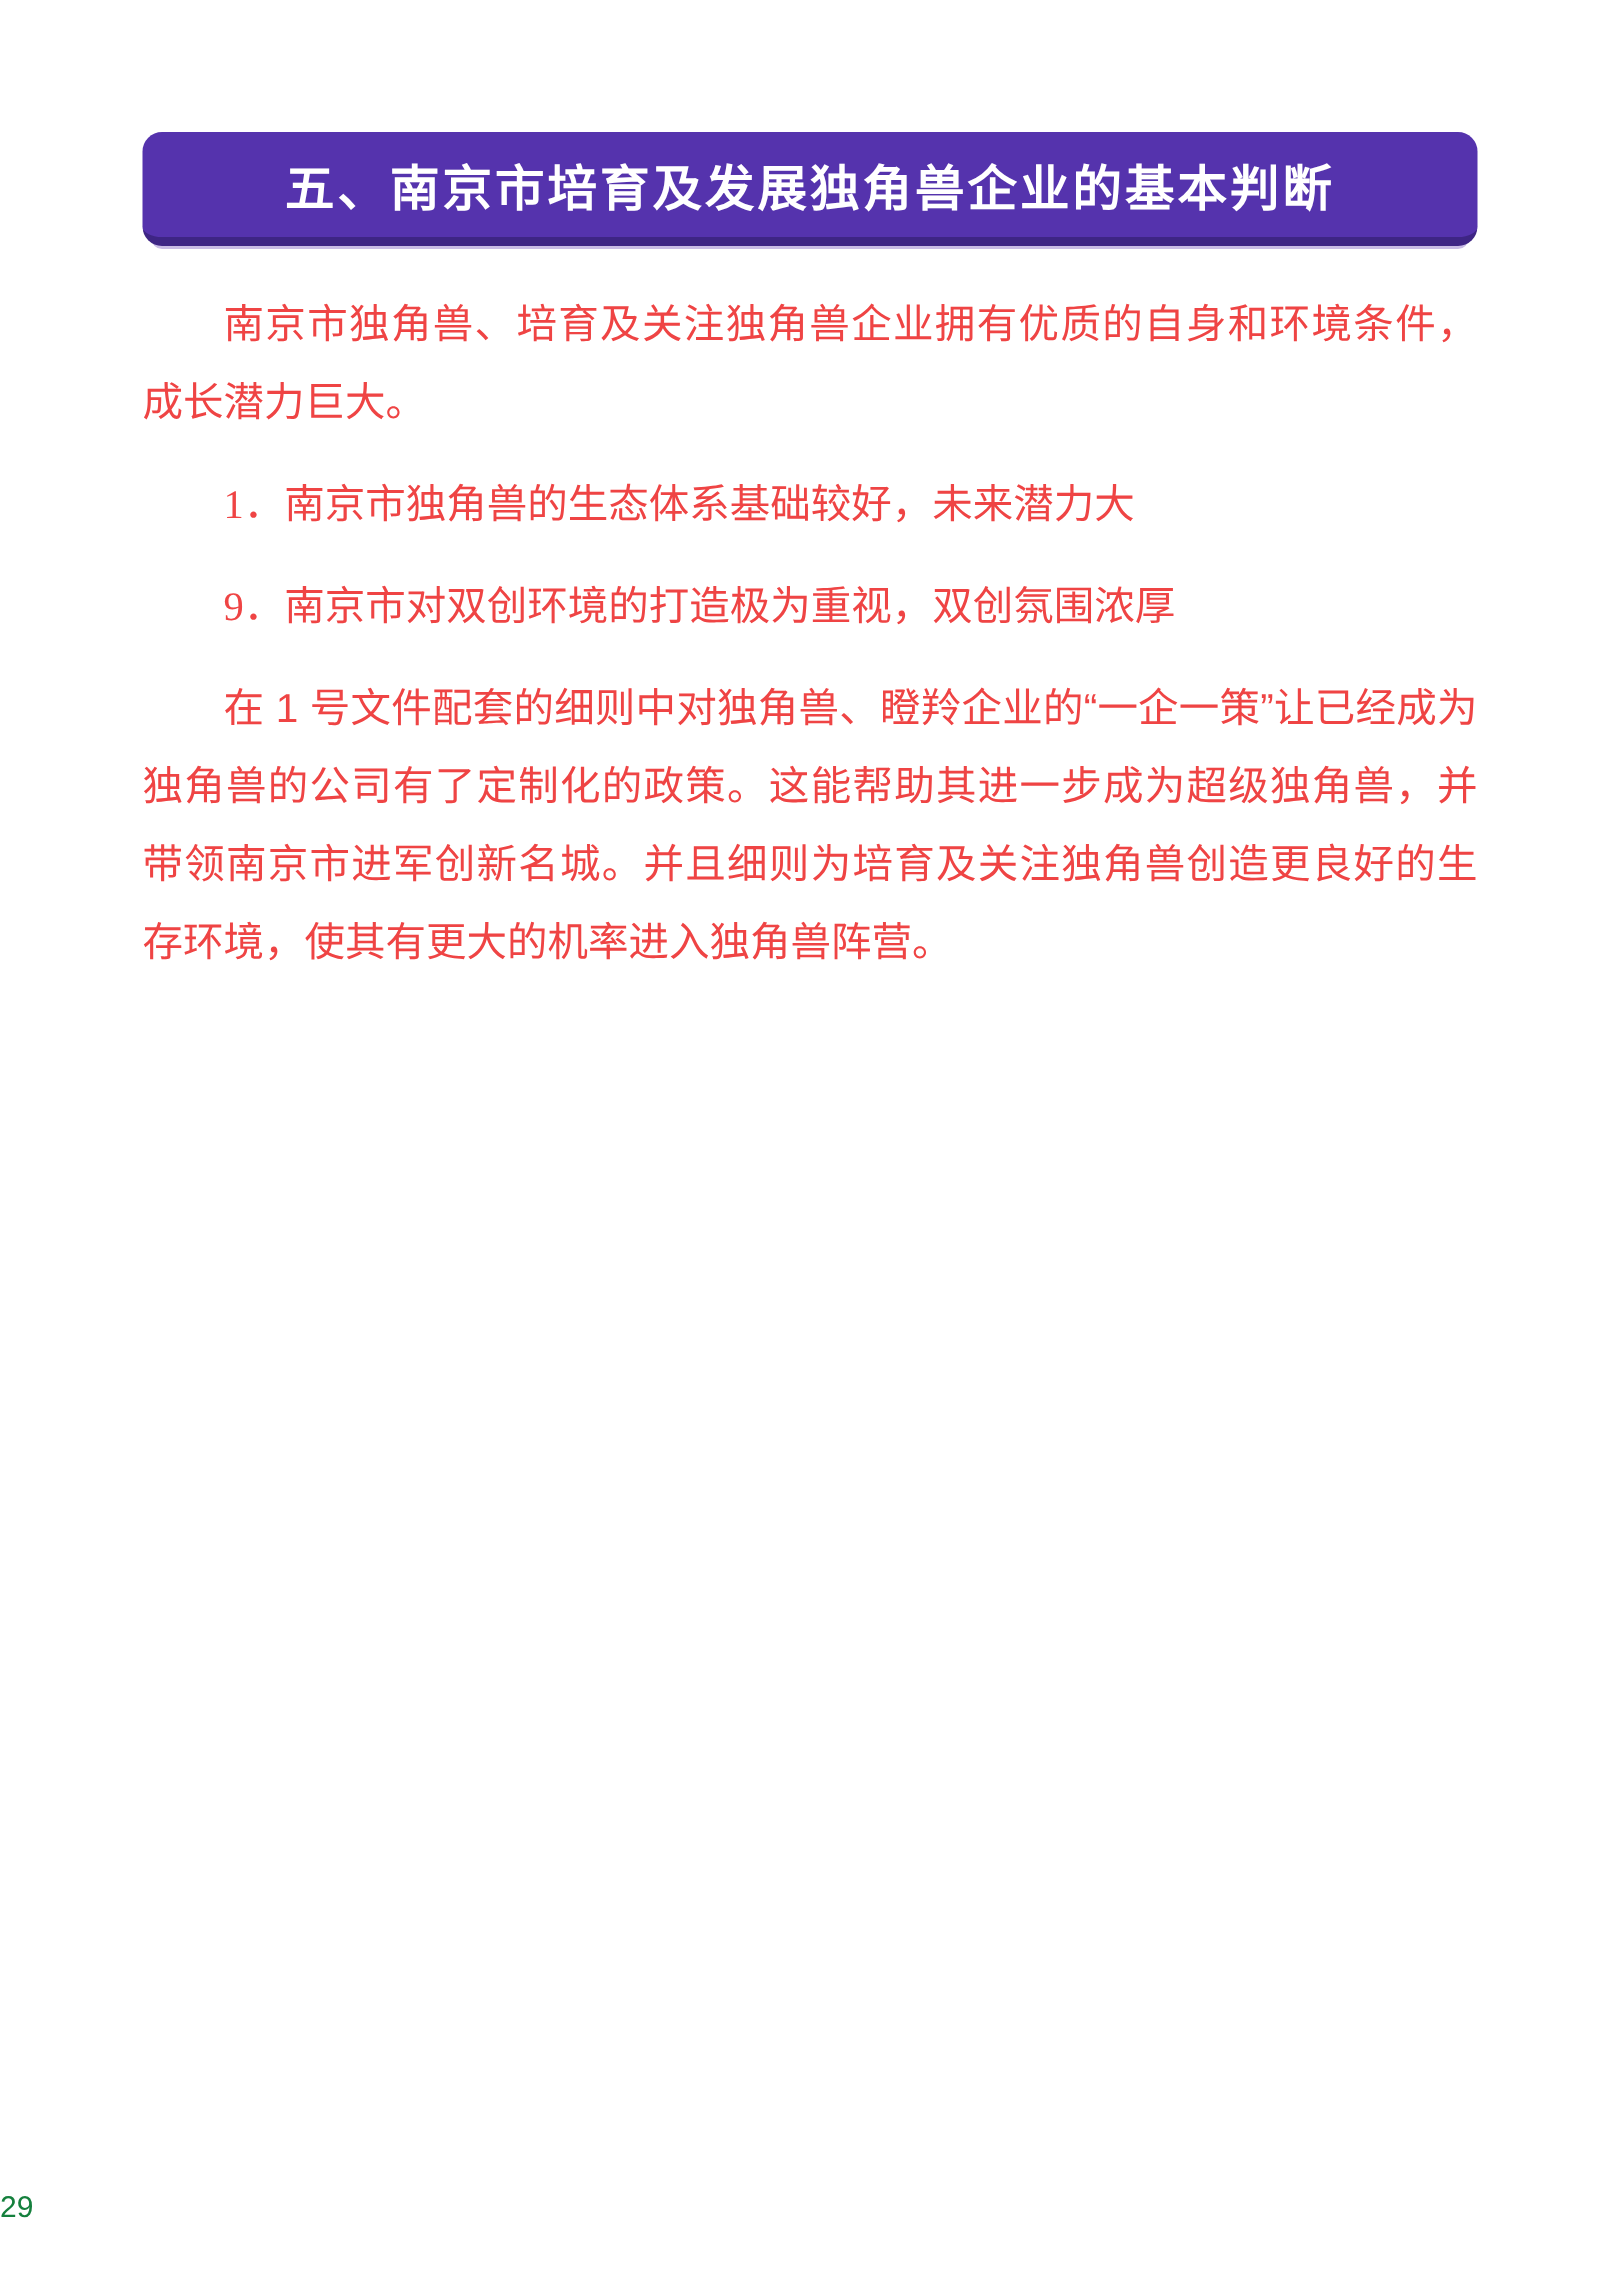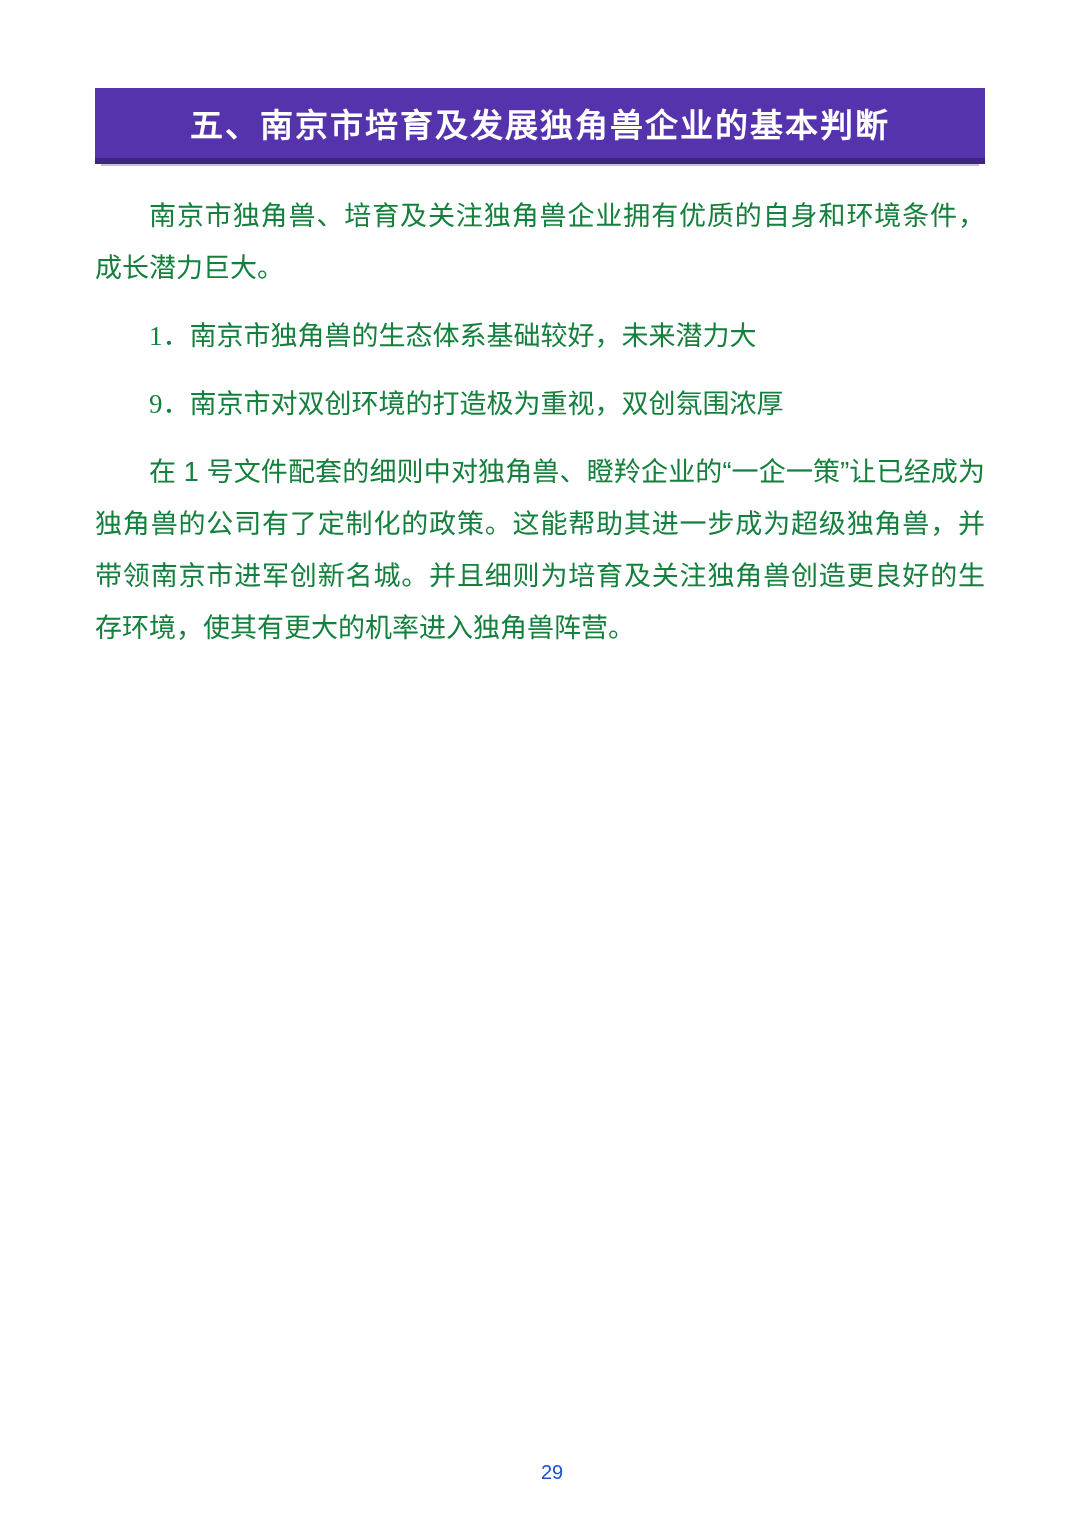--- a/index.html
+++ b/index.html
@@ -20,35 +20,36 @@
     left: 95px;
     top: 88px;
     width: 890px;
     height: 70px;
     background: #5533AD;
     border-bottom: 6px solid #3E2584;
     box-shadow: 0 8px 0 -6px #C9BCE5;
     display: flex;
     align-items: center;
     justify-content: center;
+    border-radius: 13px;
   }
   .banner-title {
     color: #ffffff;
     font-size: 33px;
     font-weight: bold;
     letter-spacing: 2px;
     white-space: nowrap;
   }
   .content {
     position: absolute;
     left: 95px;
     top: 168px;
     width: 890px;
     padding-top: 8px;
-    color: #15803d;
+    color: #ef4444;
     font-size: 27px;
     line-height: 52px;
     text-align: justify;
     text-justify: inter-ideograph;
   }
   .block {
     margin: 14px 0;
     text-indent: 2em;
   }
   .subheading {
@@ -56,24 +57,23 @@
     text-indent: 2em;
     font-weight: 400;
     text-align: left;
     font-family: Liberation Serif, serif;
   }
   .page-number {
     position: absolute;
     left: 0;
     right: 0;
     bottom: 44px;
-    text-align: center;
-    color: #1d4ed8;
+    text-align: left;
+    color: #15803d;
     font-size: 20px;
-    margin-left: 24px;
   }
 </style>
 </head>
 <body>
 
 <div class="page">
 
   <div class="banner">
     <div class="banner-title">五、南京市培育及发展独角兽企业的基本判断</div>
   </div>

